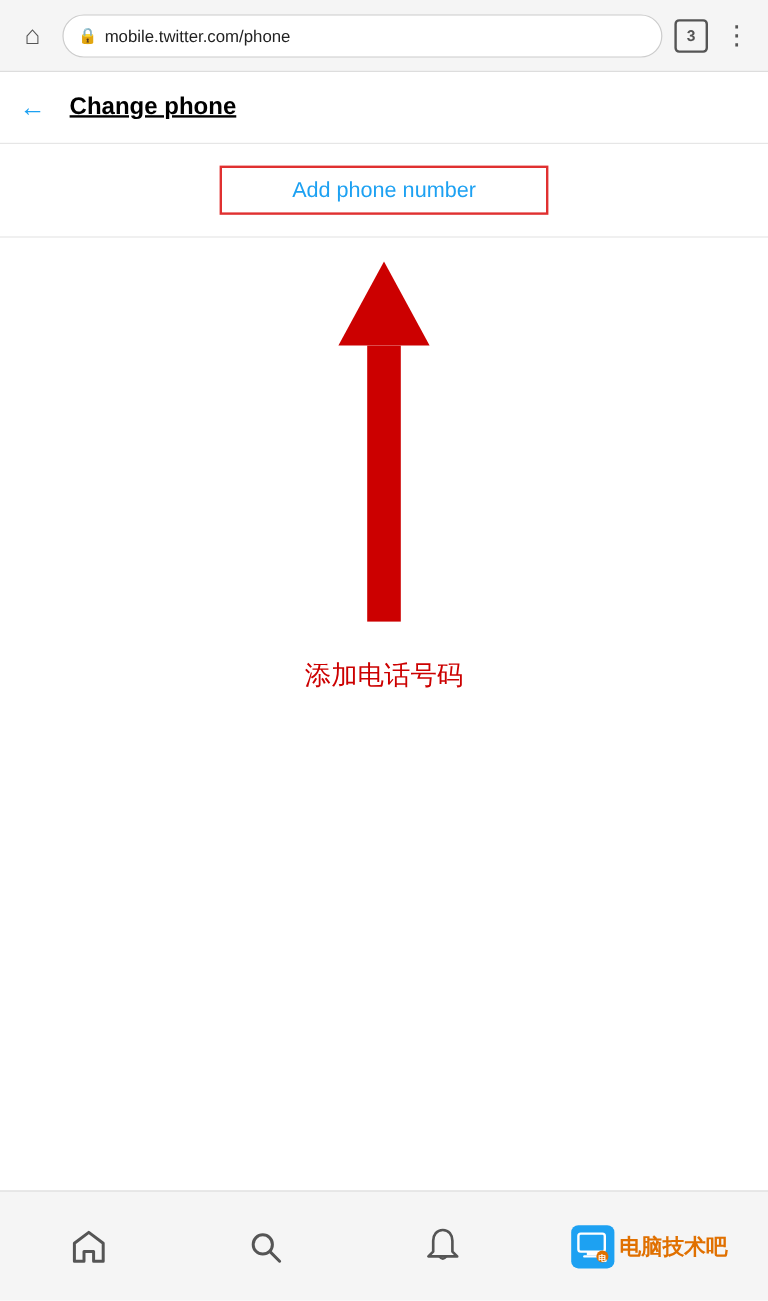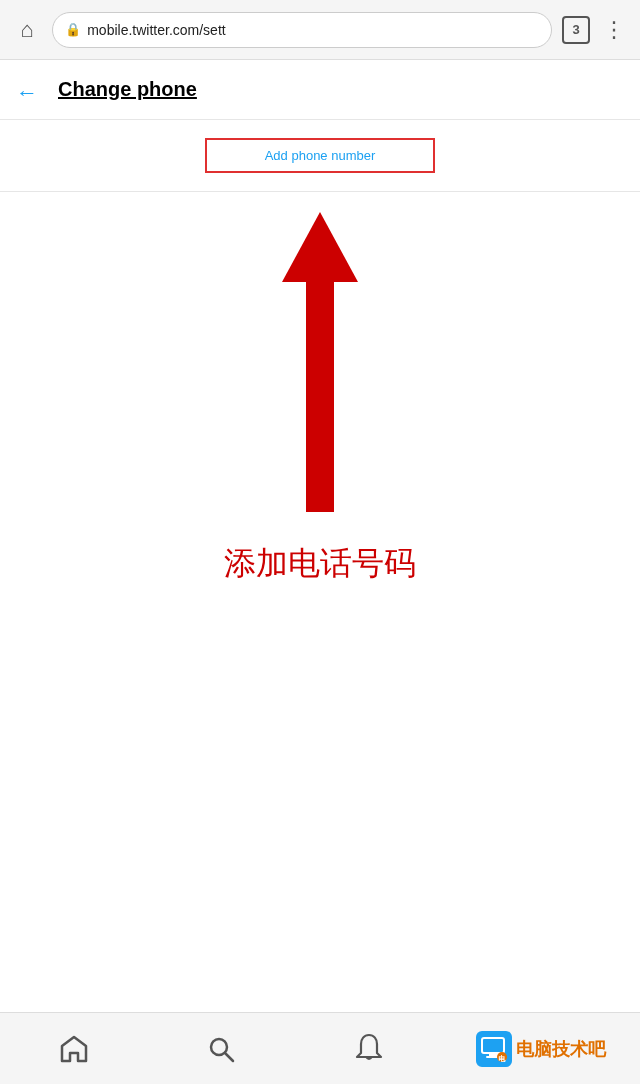--- a/index.html
+++ b/index.html
@@ -96,21 +96,21 @@
       text-decoration: underline;
     }
     .add-phone-row {
       padding: 18px 20px;
       border-bottom: 1px solid #e6e6e6;
       display: flex;
       justify-content: center;
       align-items: center;
     }
     .add-phone-button {
-      font-size: 13px;
+      font-size: 18px;
       color: #1da1f2;
       background: none;
       border: 2px solid #e03030;
       padding: 8px 58px;
       cursor: pointer;
       outline: none;
       font-family: Arial, sans-serif;
     }
 
     
@@ -137,33 +137,33 @@
       border-bottom: 70px solid #cc0000;
       margin-bottom: 0;
     }
     .arrow-shaft {
       width: 28px;
       height: 230px;
       background: #cc0000;
     }
 
     .annotation-text {
-      font-size: 32px;
+      font-size: 22px;
       color: #cc0000;
       margin-top: 30px;
       font-family: "Microsoft YaHei", "SimHei", Arial, sans-serif;
     }
 
     
     .bottom-nav {
       position: absolute;
       bottom: 0;
       left: 0;
       width: 640px;
-      height: 72px;
+      height: 92px;
       background: #f5f5f5;
       border-top: 1px solid #ddd;
       display: flex;
       align-items: center;
       justify-content: space-around;
     }
     .nav-item {
       display: flex;
       align-items: center;
       justify-content: center;
@@ -199,21 +199,21 @@
   </style>
 </head>
 <body>
 
 <div class="browser-bar">
   <div class="browser-home-icon">
     <span>⌂</span>
   </div>
   <div class="browser-address-bar">
     <span class="lock-icon">🔒</span>
-    <span class="address-text">mobile.twitter.com/sett</span>
+    <span class="address-text">mobile.twitter.com/phone</span>
   </div>
   <div class="tab-badge">
     <span>3</span>
   </div>
   <div class="browser-menu-icon">
     <span>⋮</span>
   </div>
 </div>
 
 <div class="page-header">

